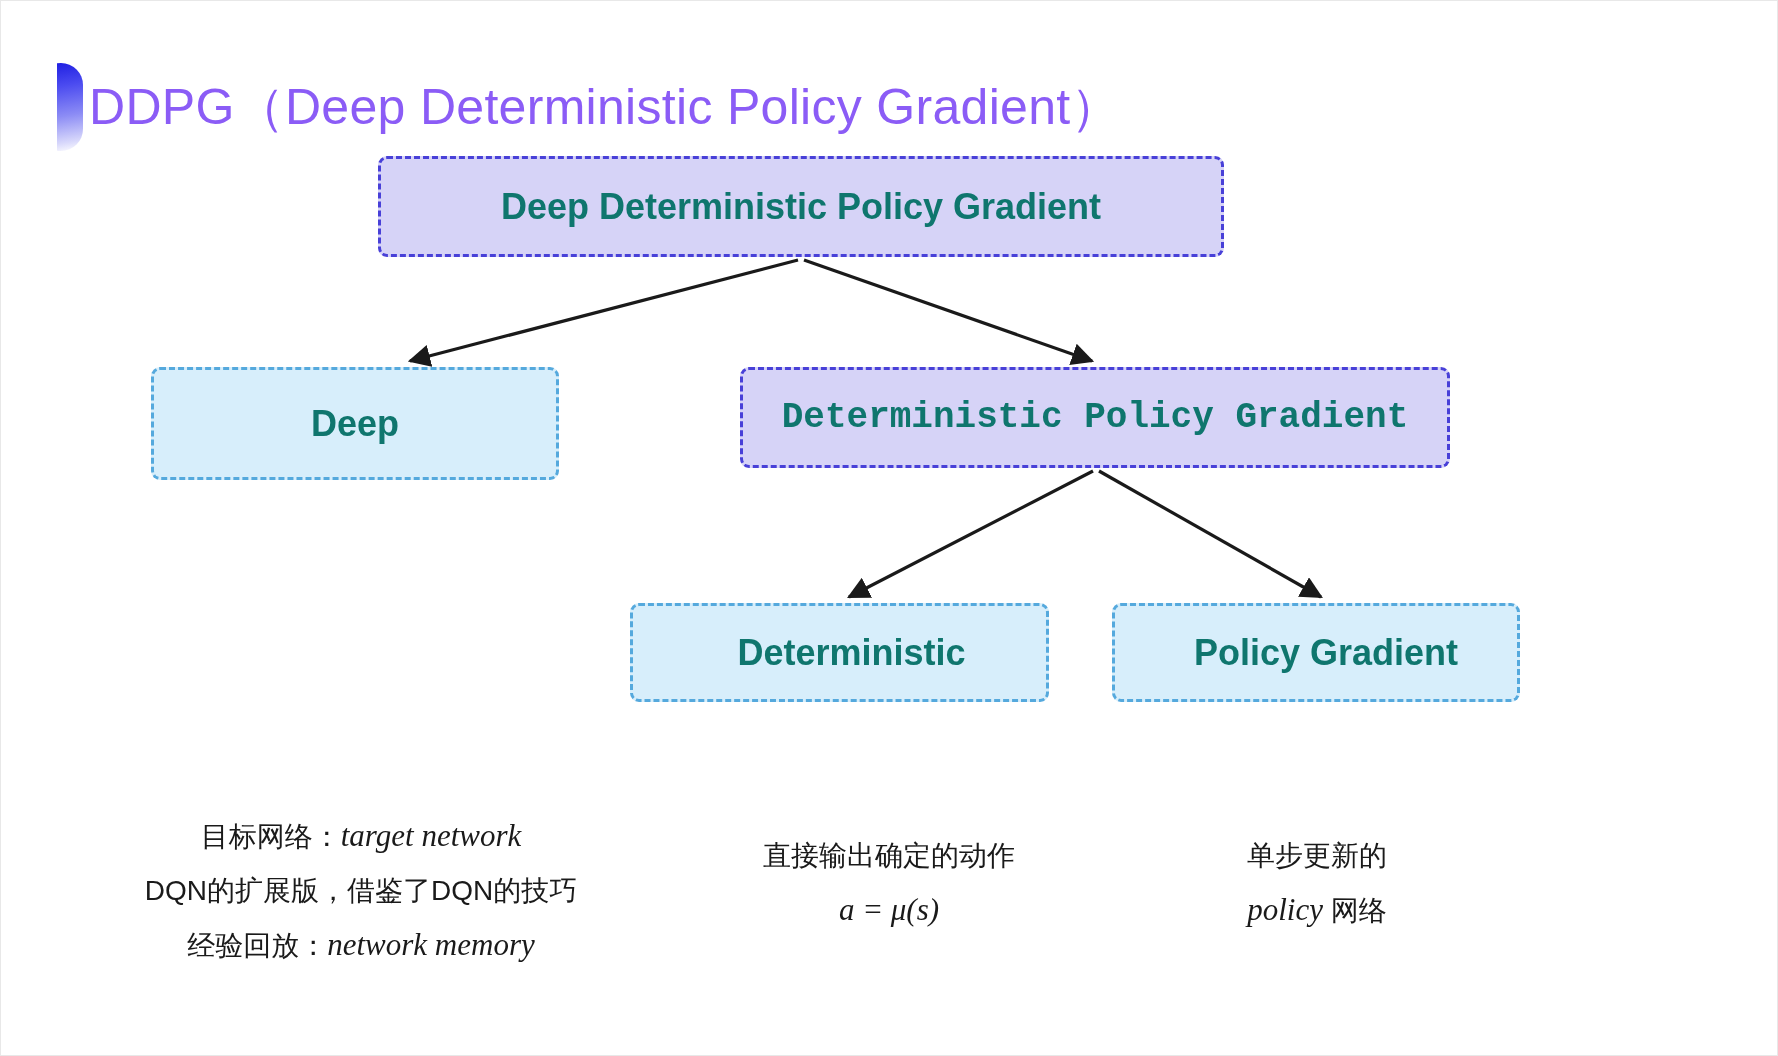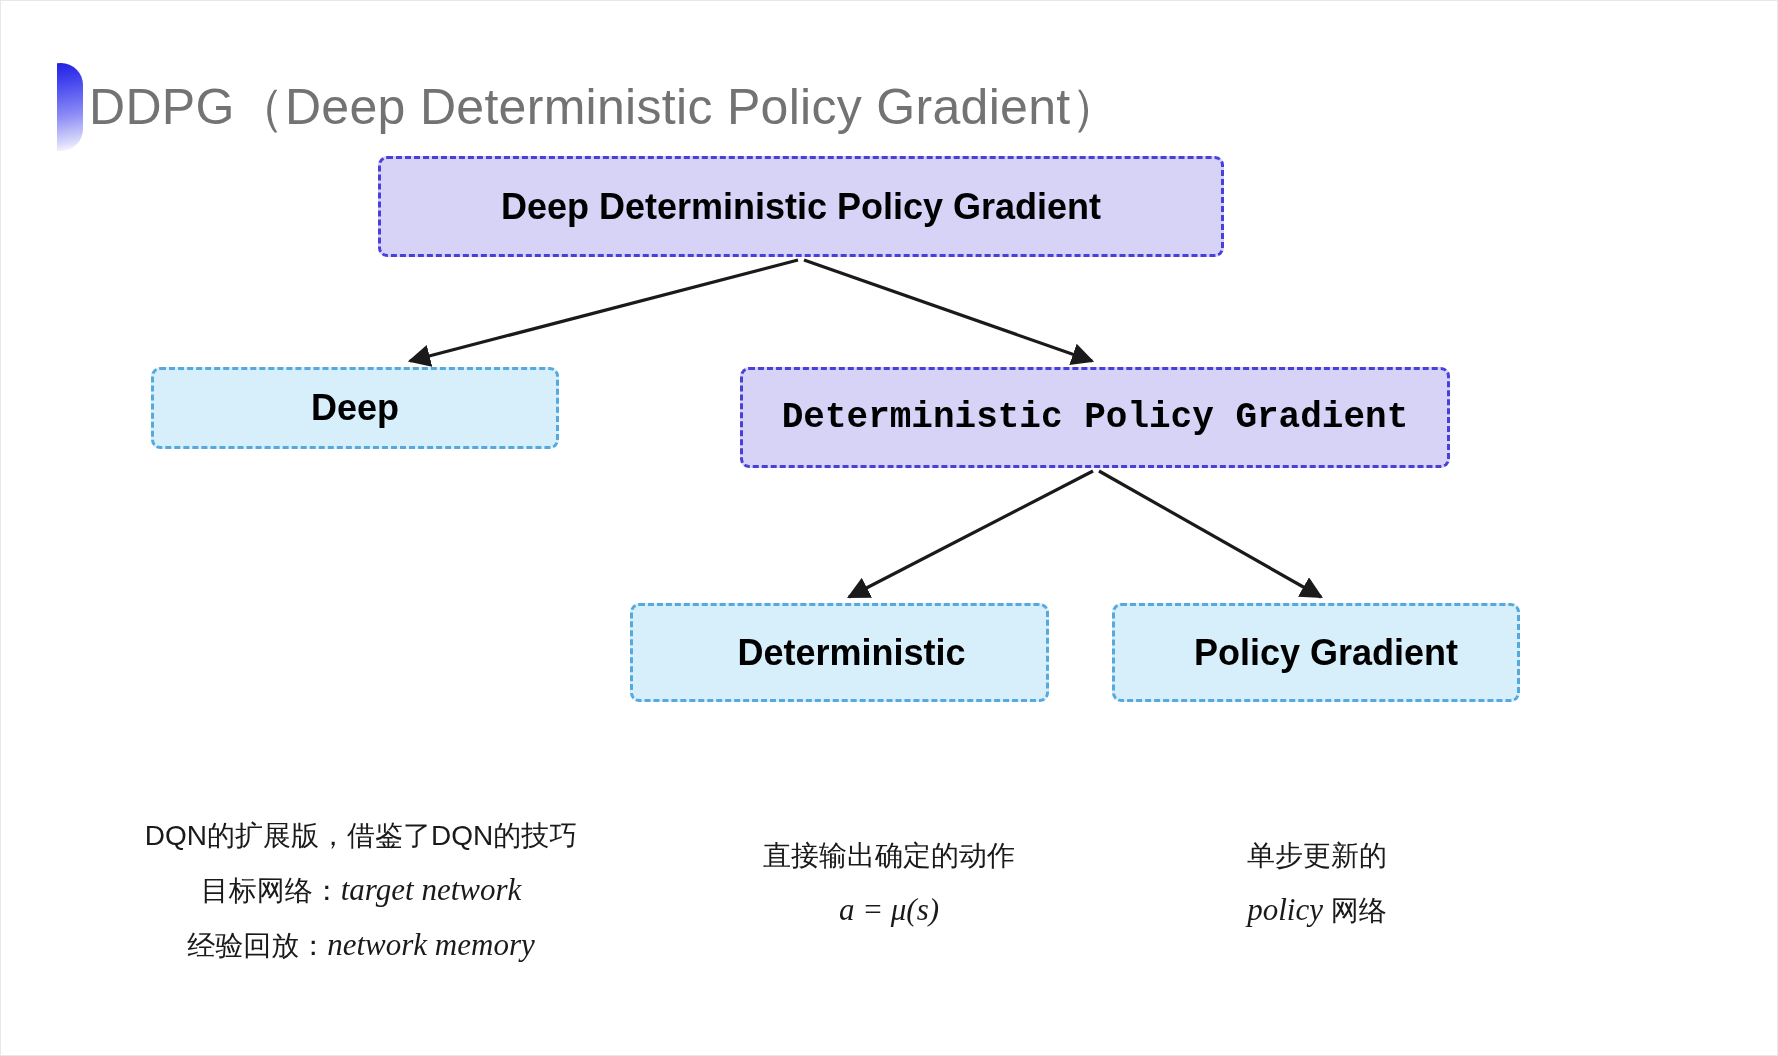--- a/index.html
+++ b/index.html
@@ -32,53 +32,53 @@
     border-bottom-left-radius: 44px 44px;
     background: linear-gradient(170deg, #1a1ae0 0%, #4b4bf0 28%, #8c8cf5 60%, #d8d8fb 88%, #ffffff 100%);
     clip-path: inset(0 0 0 18px);
   }
   #page-title {
     position: absolute;
     left: 88px;
     top: 68px;
     font-size: 50px;
     line-height: 76px;
-    color: #737373;
+    color: #8b5cf6;
     font-weight: 400;
     letter-spacing: 0.3px;
     white-space: nowrap;
   }
 
   
   .node {
     position: absolute;
     box-sizing: border-box;
     display: flex;
     align-items: center;
     justify-content: center;
     border-radius: 9px;
     text-align: center;
   }
   .node .node-label {
-    color: #000000;
+    color: #0f766e;
     font-weight: 600;
     white-space: nowrap;
     text-align: center;
   }
   .node.purple {
     background: #d6d3f7;
     border: 3px dashed #4840d8;
   }
   .node.blue {
     background: #d7eefb;
     border: 3px dashed #55a9dd;
   }
 
   #node-root      { left: 377px; top: 155px;  width: 846px; height: 101px; }
-  #node-deep      { left: 150px; top: 366px;  width: 408px; height: 82px; }
+  #node-deep      { left: 150px; top: 366px;  width: 408px; height: 113px; }
   #node-dpg       { left: 739px; top: 366px;  width: 710px; height: 101px; }
   #node-det       { left: 629px; top: 602px;  width: 419px; height: 99px; padding-left: 24px;  }
   #node-pg        { left: 1111px; top: 602px; width: 408px; height: 99px; padding-left: 20px;  }
 
   #node-root .node-label { font-size: 36px; }
   #node-deep .node-label { font-size: 36px; }
   #node-dpg  .node-label { font-size: 36px; font-family: Liberation Mono, monospace; }
   #node-det  .node-label { font-size: 36px; }
   #node-pg   .node-label { font-size: 36px; }
 
@@ -153,22 +153,22 @@
 
   <div class="node blue" id="node-det">
     <span class="node-label">Deterministic</span>
   </div>
 
   <div class="node blue" id="node-pg">
     <span class="node-label">Policy Gradient</span>
   </div>
 
   <div class="annotation" id="anno-deep">
+    <span class="anno-line"><span>目标网络：</span><span class="ital">target network</span></span>
     <span class="anno-line">DQN的扩展版，借鉴了DQN的技巧</span>
-    <span class="anno-line"><span>目标网络：</span><span class="ital">target network</span></span>
     <span class="anno-line"><span>经验回放：</span><span class="ital">network memory</span></span>
   </div>
 
   <div class="annotation" id="anno-pg">
     <span class="anno-line">单步更新的</span>
     <span class="anno-line"><span class="ital-line">policy</span><span> 网络</span></span>
   </div>
 
   <div class="annotation" id="anno-det">
     <span class="anno-line">直接输出确定的动作</span>

